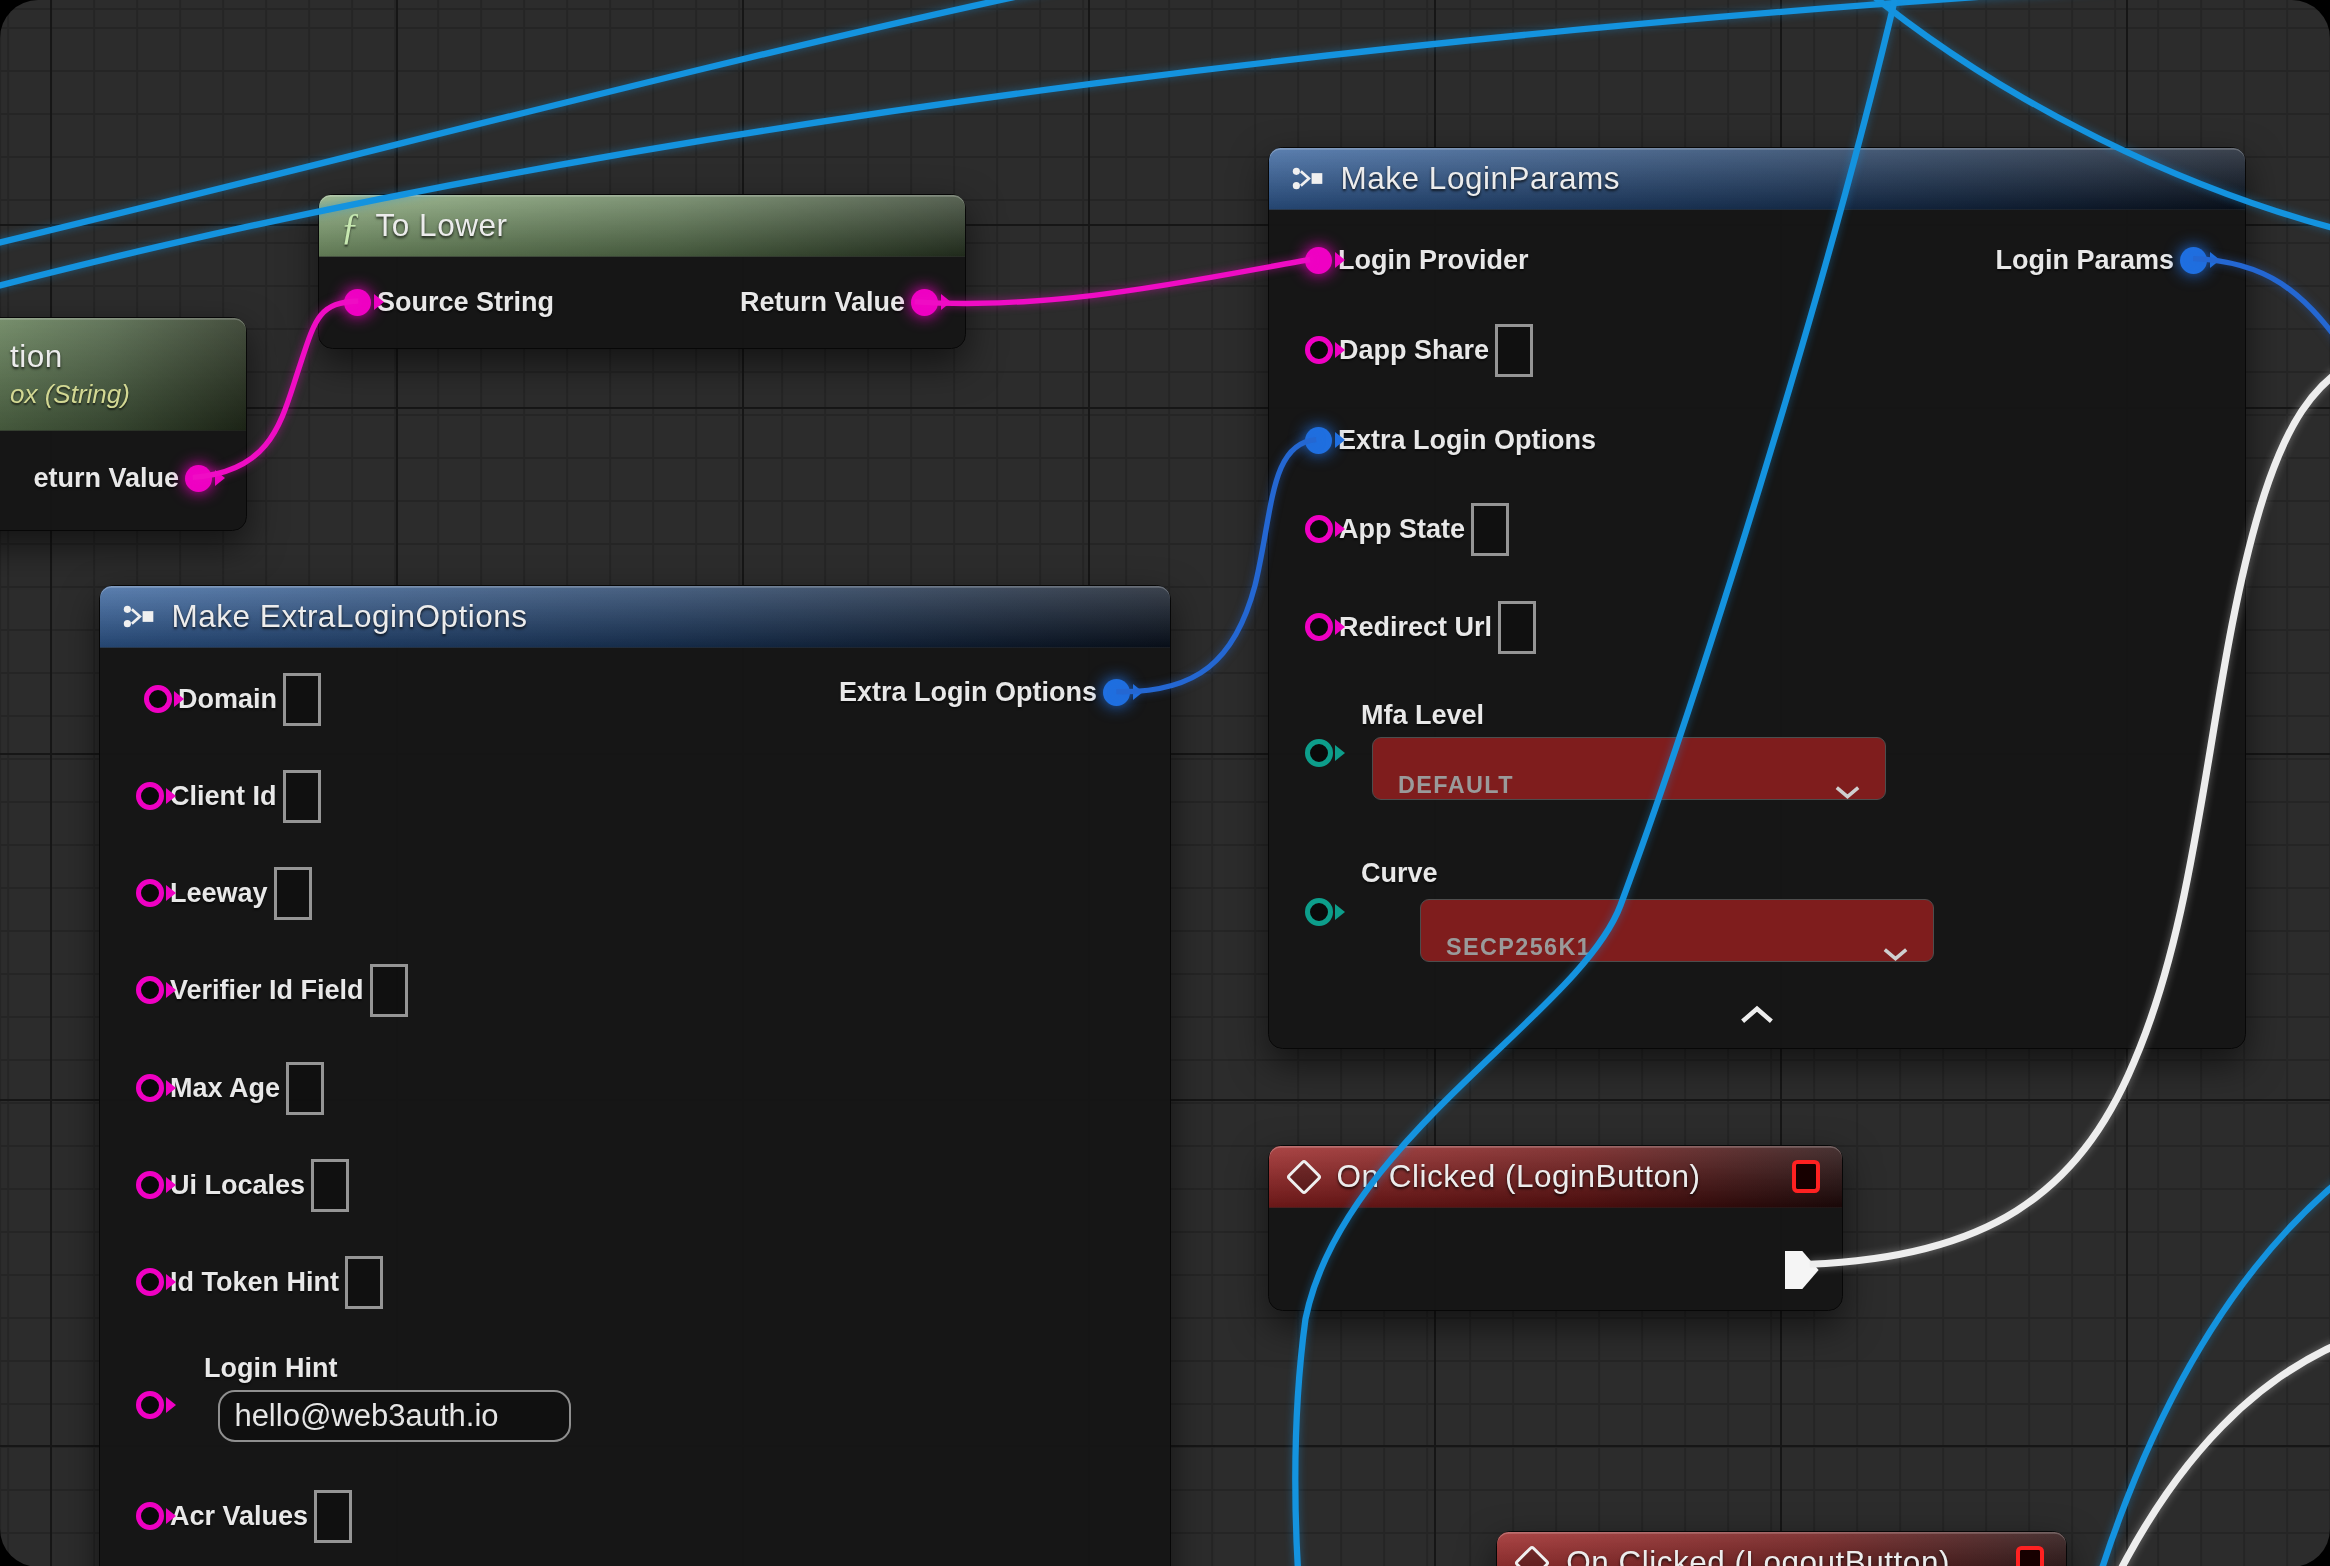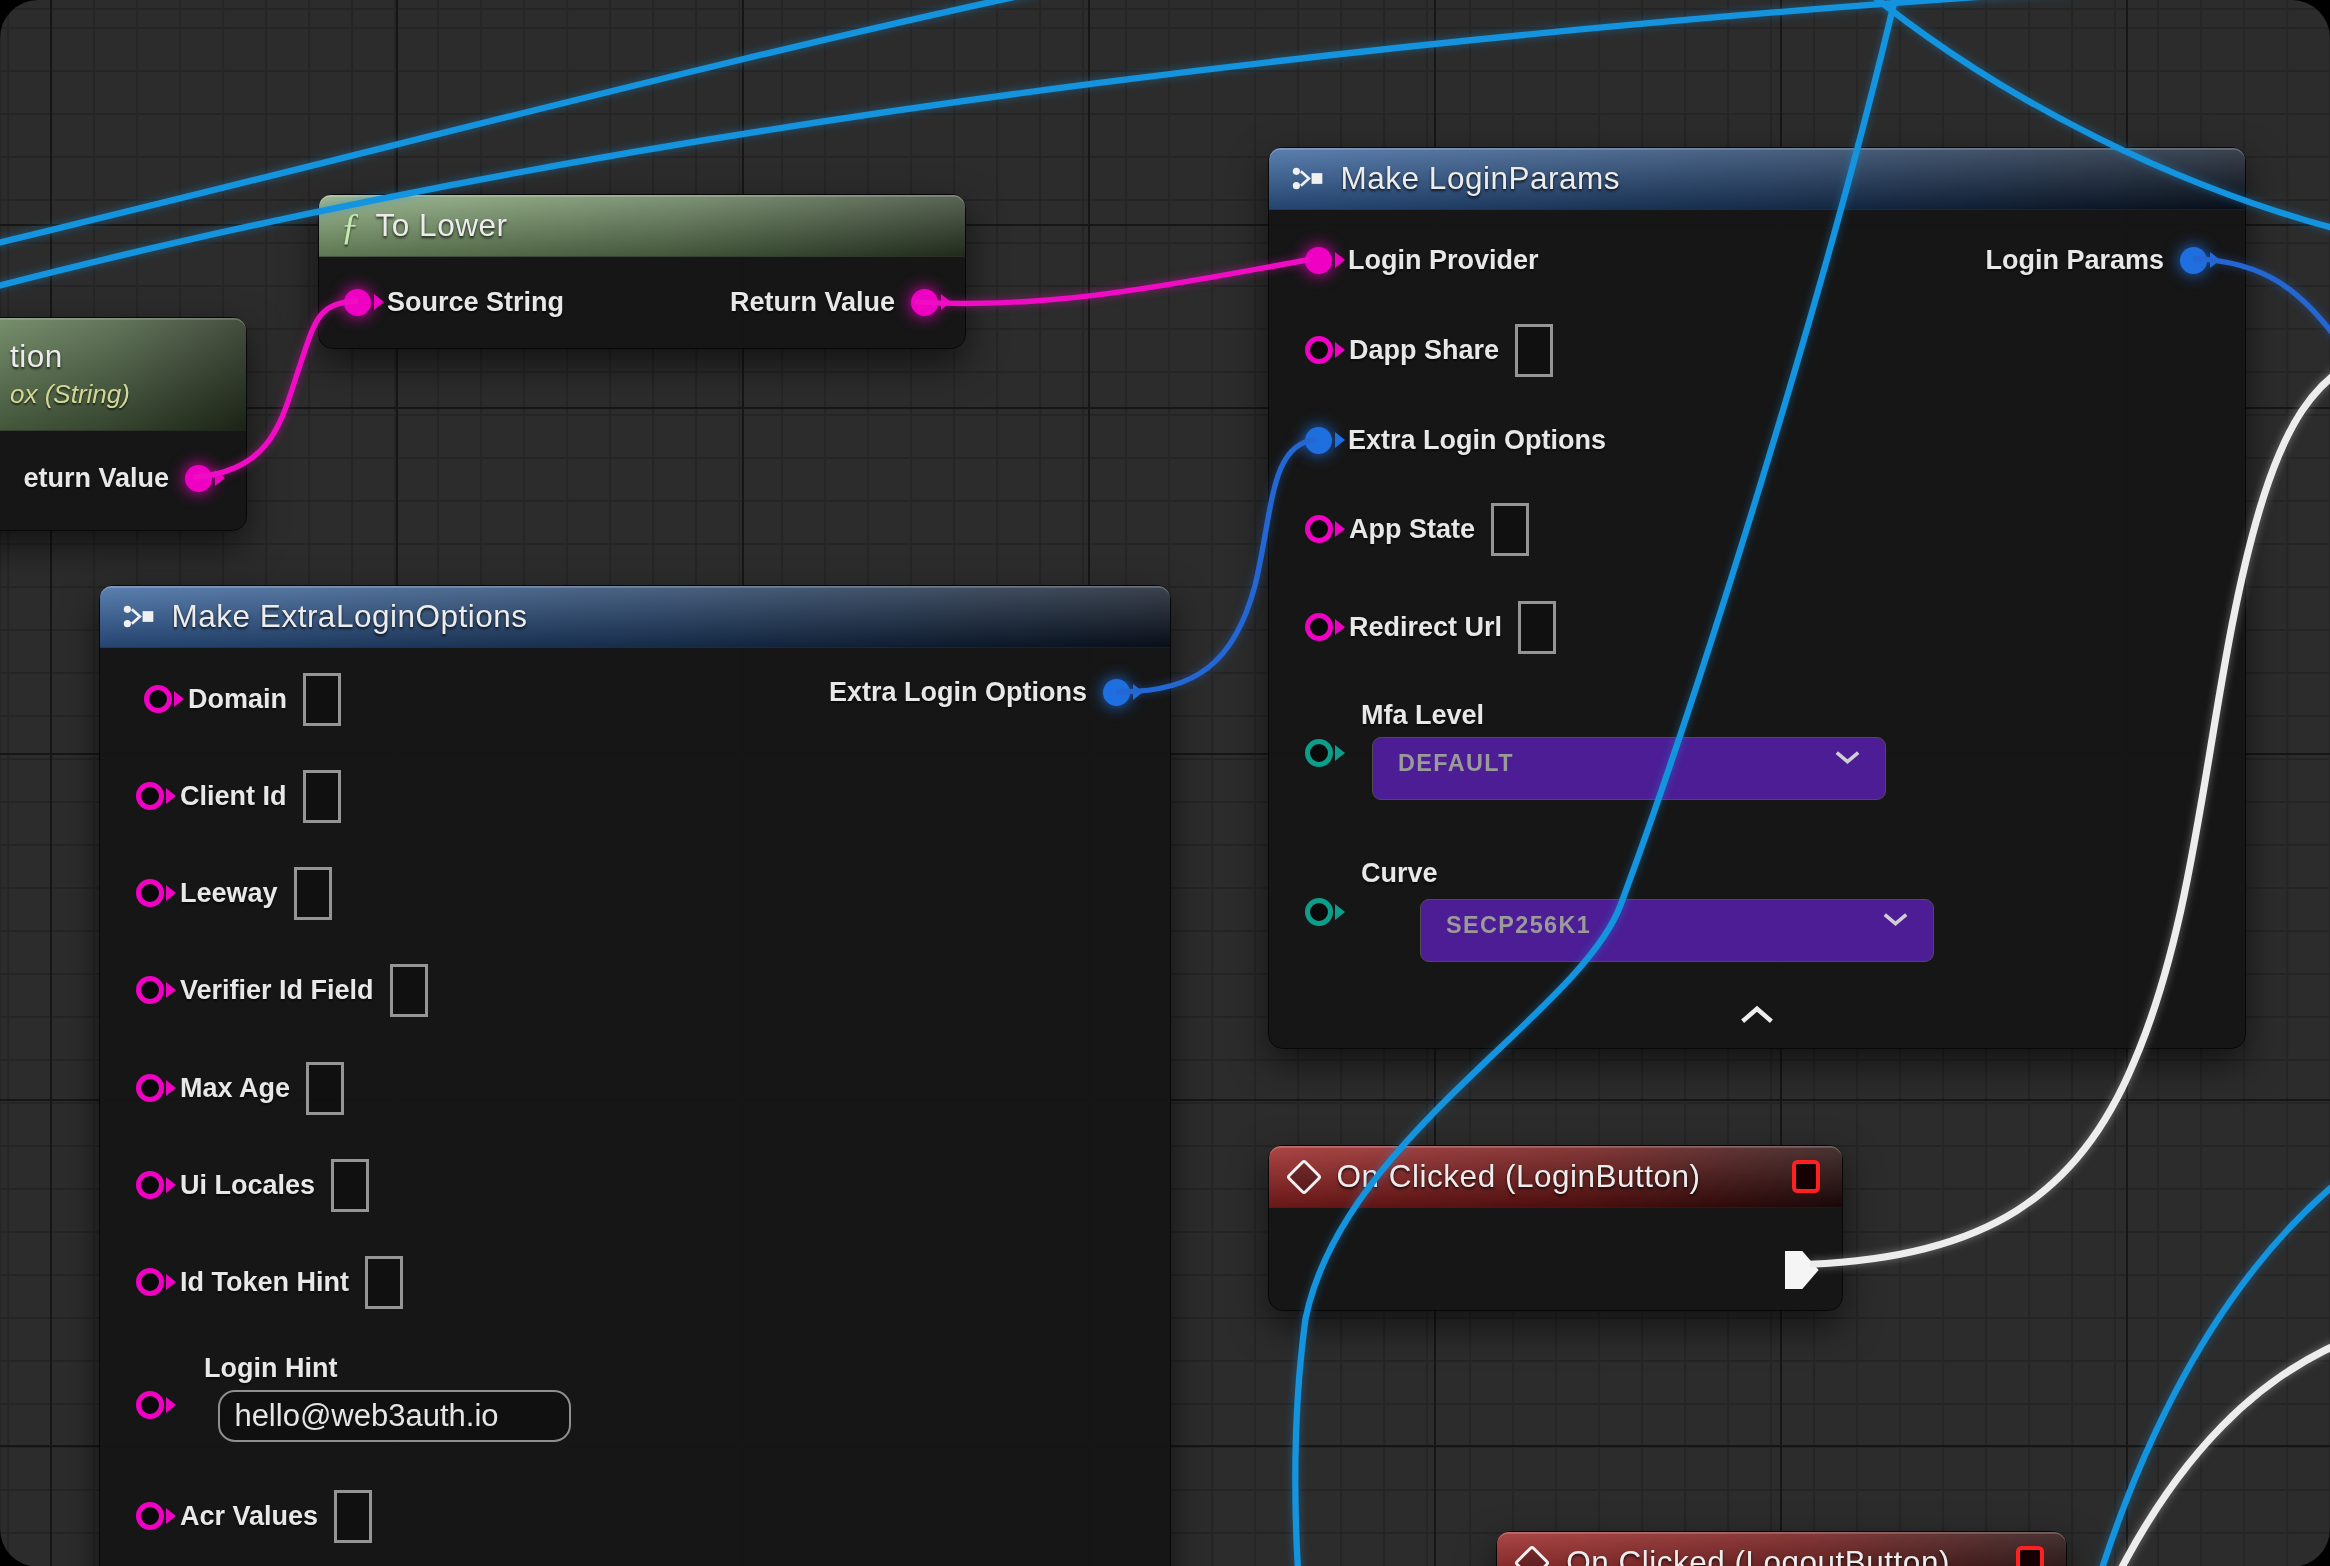--- a/index.html
+++ b/index.html
@@ -27,37 +27,37 @@
             linear-gradient(90deg,#6d8c5f 0%,#4c6243 55%,#27321f 100%);}
   .hdr-red{background:linear-gradient(180deg,rgba(255,255,255,.16),rgba(0,0,0,.32)),
             linear-gradient(90deg,#9c2323 0%,#6e1414 55%,#250c0c 100%);}
   .node-title{font-size:31.5px;font-weight:400;color:#ececec;letter-spacing:0.5px;
         text-shadow:0 1.8px 2.7px rgba(0,0,0,.75);white-space:nowrap;}
   .node-subtitle{font-size:26px;font-style:italic;color:#d3d893;text-shadow:0 1.8px 1.8px rgba(0,0,0,.6);
         white-space:nowrap;}
   .fn-icon{font-size:38px;font-style:italic;font-family:"Liberation Serif",serif;
         color:#c7e8b0;text-shadow:0 1.8px 1.8px rgba(0,0,0,.6);}
   
-  .pin-row{position:absolute;height:54px;display:flex;align-items:center;gap:16px;}
+  .pin-row{position:absolute;height:54px;display:flex;align-items:center;gap:6px;}
   .pin{width:27px;height:27px;border-radius:50%;position:relative;flex:none;}
   .pin::after{content:"";position:absolute;left:30px;top:5.4px;width:0;height:0;
         border-top:8px solid transparent;border-bottom:8px solid transparent;
         border-left:10px solid;}
   .pin.filled{background:currentColor;box-shadow:0 0 16px currentColor;}
   .pin.hollow{width:18px;height:18px;border:5.4px solid;background:#0a0a0a;}
   .pin.hollow::after{left:25px;top:0.9px;}
   .magenta{color:#ef00c3;}
   .blue{color:#1f6fe0;}
   .teal{color:#0d9e8b;}
   .pin-label{font-size:27px;font-weight:600;color:#e8e8e8;text-shadow:0 1.8px 1.8px rgba(0,0,0,.55);
         white-space:nowrap;}
   .checkbox{width:32px;height:47px;border:3.6px solid #959595;background:rgba(0,0,0,.25);flex:none;}
   .dropdown{position:absolute;width:514px;height:63px;border:1.8px solid #4d4d4d;border-radius:9px;
-        background:#4c1d95;display:flex;align-items:flex-start;justify-content:space-between;
-        padding:12px 25px;box-sizing:border-box;}
+        background:#7f1d1d;display:flex;align-items:flex-end;justify-content:space-between;
+        padding:0 25px;box-sizing:border-box;}
   .dropdown-text{font-size:23.4px;font-weight:600;color:#9a9a9a;letter-spacing:1.4px;}
   .field-label{position:absolute;font-size:27px;font-weight:600;color:#e8e8e8;
         text-shadow:0 1.8px 1.8px rgba(0,0,0,.55);white-space:nowrap;}
   .text-input{position:absolute;height:52px;border:2.7px solid #8f8f8f;border-radius:1.8px;
         background:#101010;color:#e6e6e6;font-size:31px;font-family:"Liberation Sans",sans-serif;
         padding:0 14.4px;box-sizing:border-box;}
   .exec-pin{width:34px;height:38px;background:#f5f5f5;flex:none;
         clip-path:polygon(0 0,52% 0,100% 50%,52% 100%,0 100%);}
   .diamond-icon{width:20px;height:20px;border:3.6px solid #efefef;border-radius:3.6px;
         transform:rotate(45deg);flex:none;background:rgba(0,0,0,.25);}

